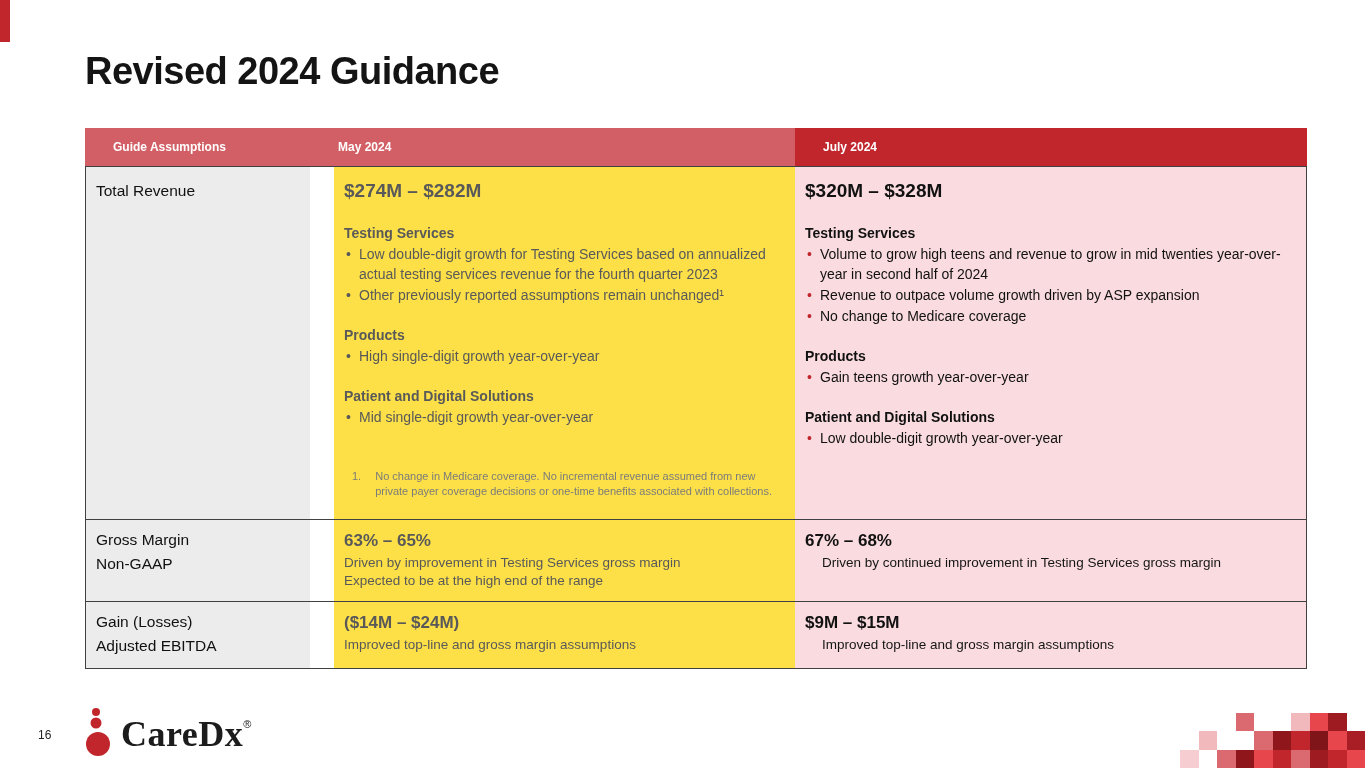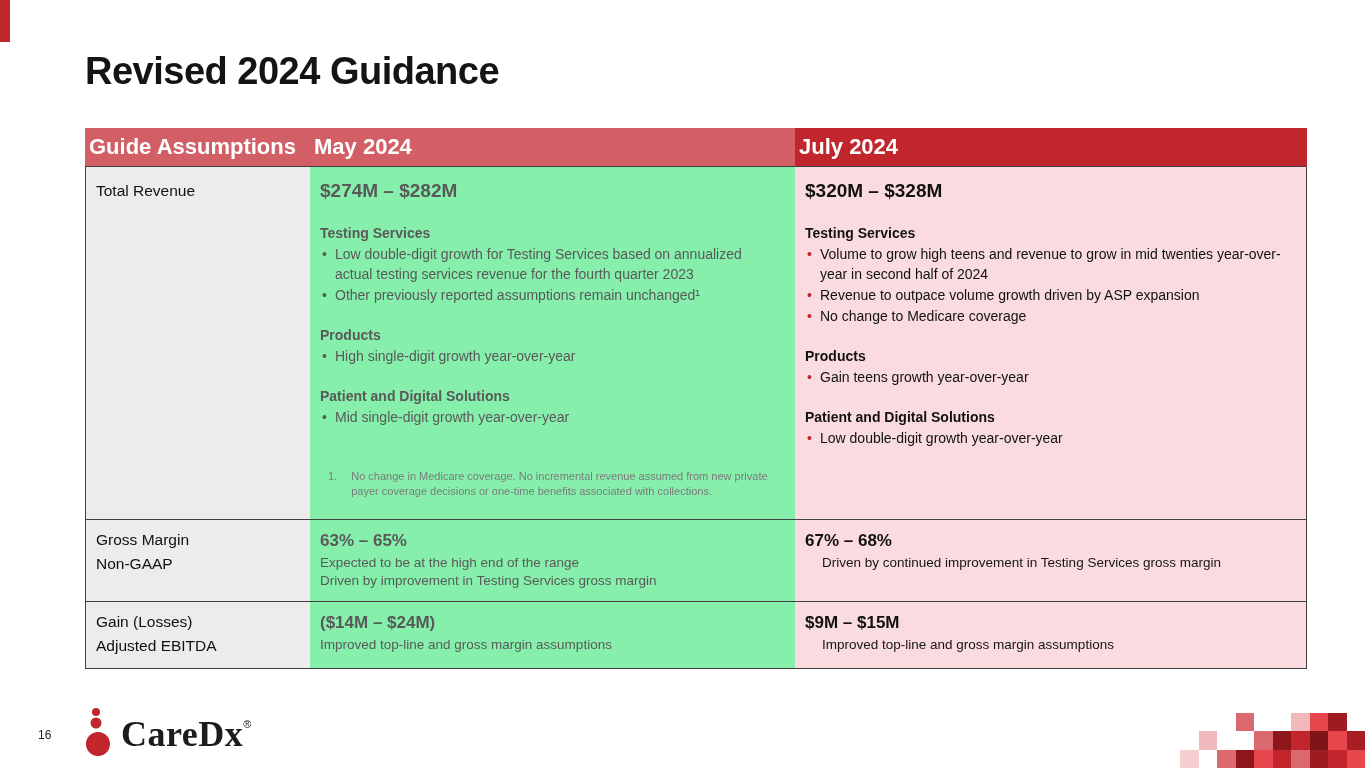--- a/index.html
+++ b/index.html
@@ -4,34 +4,34 @@
 <style>
   html,body{margin:0;padding:0;}
   body{width:1365px;height:768px;position:relative;background:#ffffff;font-family:"Liberation Sans",sans-serif;overflow:hidden;}
 
   .corner-tab{position:absolute;left:0;top:0;width:10px;height:42px;background:#c0262c;}
 
   .title{position:absolute;left:85px;top:50px;font-size:38px;font-weight:700;color:#141414;margin:0;letter-spacing:-0.5px;}
 
   .gtable{position:absolute;left:85px;top:128px;width:1222px;font-size:14px;}
   .thead{display:grid;grid-template-columns:225px 485px 512px;height:38px;}
-  .th{color:#fff;font-weight:700;font-size:22px;display:flex;align-items:center;padding-left:4px;box-sizing:border-box;}
+  .th{color:#fff;font-weight:700;font-size:12px;display:flex;align-items:center;padding-left:28px;box-sizing:border-box;}
   .th-salmon{background:#d25f65;}
   .th-red{background:#c0262c;}
 
   .tbody{border:1px solid #404040;}
   .trow{display:grid;grid-template-columns:224px 485px 511px;}
   .trow + .trow{border-top:1px solid #404040;}
   .row-revenue{min-height:352px;}
   .row-gm{min-height:81px;}
   .row-ebitda{min-height:64px;}
 
   .td{box-sizing:border-box;padding:12px 12px 10px 10px;}
   .td-label{background:#ececec;color:#111;}
-  .td-may{background:#86efac;color:#595959;}
+  .td-may{background:#fde047;color:#595959;margin-left:24px;}
   .td-july{background:#fadce0;color:#111;}
 
   .row-label{font-weight:400;font-size:15.5px;line-height:24px;}
   .headline{font-size:19px;font-weight:700;line-height:24px;}
   .sec{margin-top:20px;}
   .sec-h{font-weight:700;font-size:14px;line-height:20px;}
   .bullet{position:relative;padding-left:15px;font-size:14px;line-height:20px;margin-top:1px;}
   .bullet::before{content:"\2022";position:absolute;left:2px;}
   .td-july .bullet::before{color:#c0262c;}
   .td-may .bullet{max-width:458px;}
@@ -119,22 +119,22 @@
       </div>
     </div>
 
     <div class="trow row-gm row-sm">
       <div class="td td-label">
         <div class="row-label">Gross Margin</div>
         <div class="row-label">Non-GAAP</div>
       </div>
       <div class="td td-may">
         <div class="h2">63% – 65%</div>
+        <div class="subline">Driven by improvement in Testing Services gross margin</div>
         <div class="subline">Expected to be at the high end of the range</div>
-        <div class="subline">Driven by improvement in Testing Services gross margin</div>
       </div>
       <div class="td td-july">
         <div class="h2">67% – 68%</div>
         <div class="subline">Driven by continued improvement in Testing Services gross margin</div>
       </div>
     </div>
 
     <div class="trow row-ebitda row-sm">
       <div class="td td-label">
         <div class="row-label">Gain (Losses)</div>

